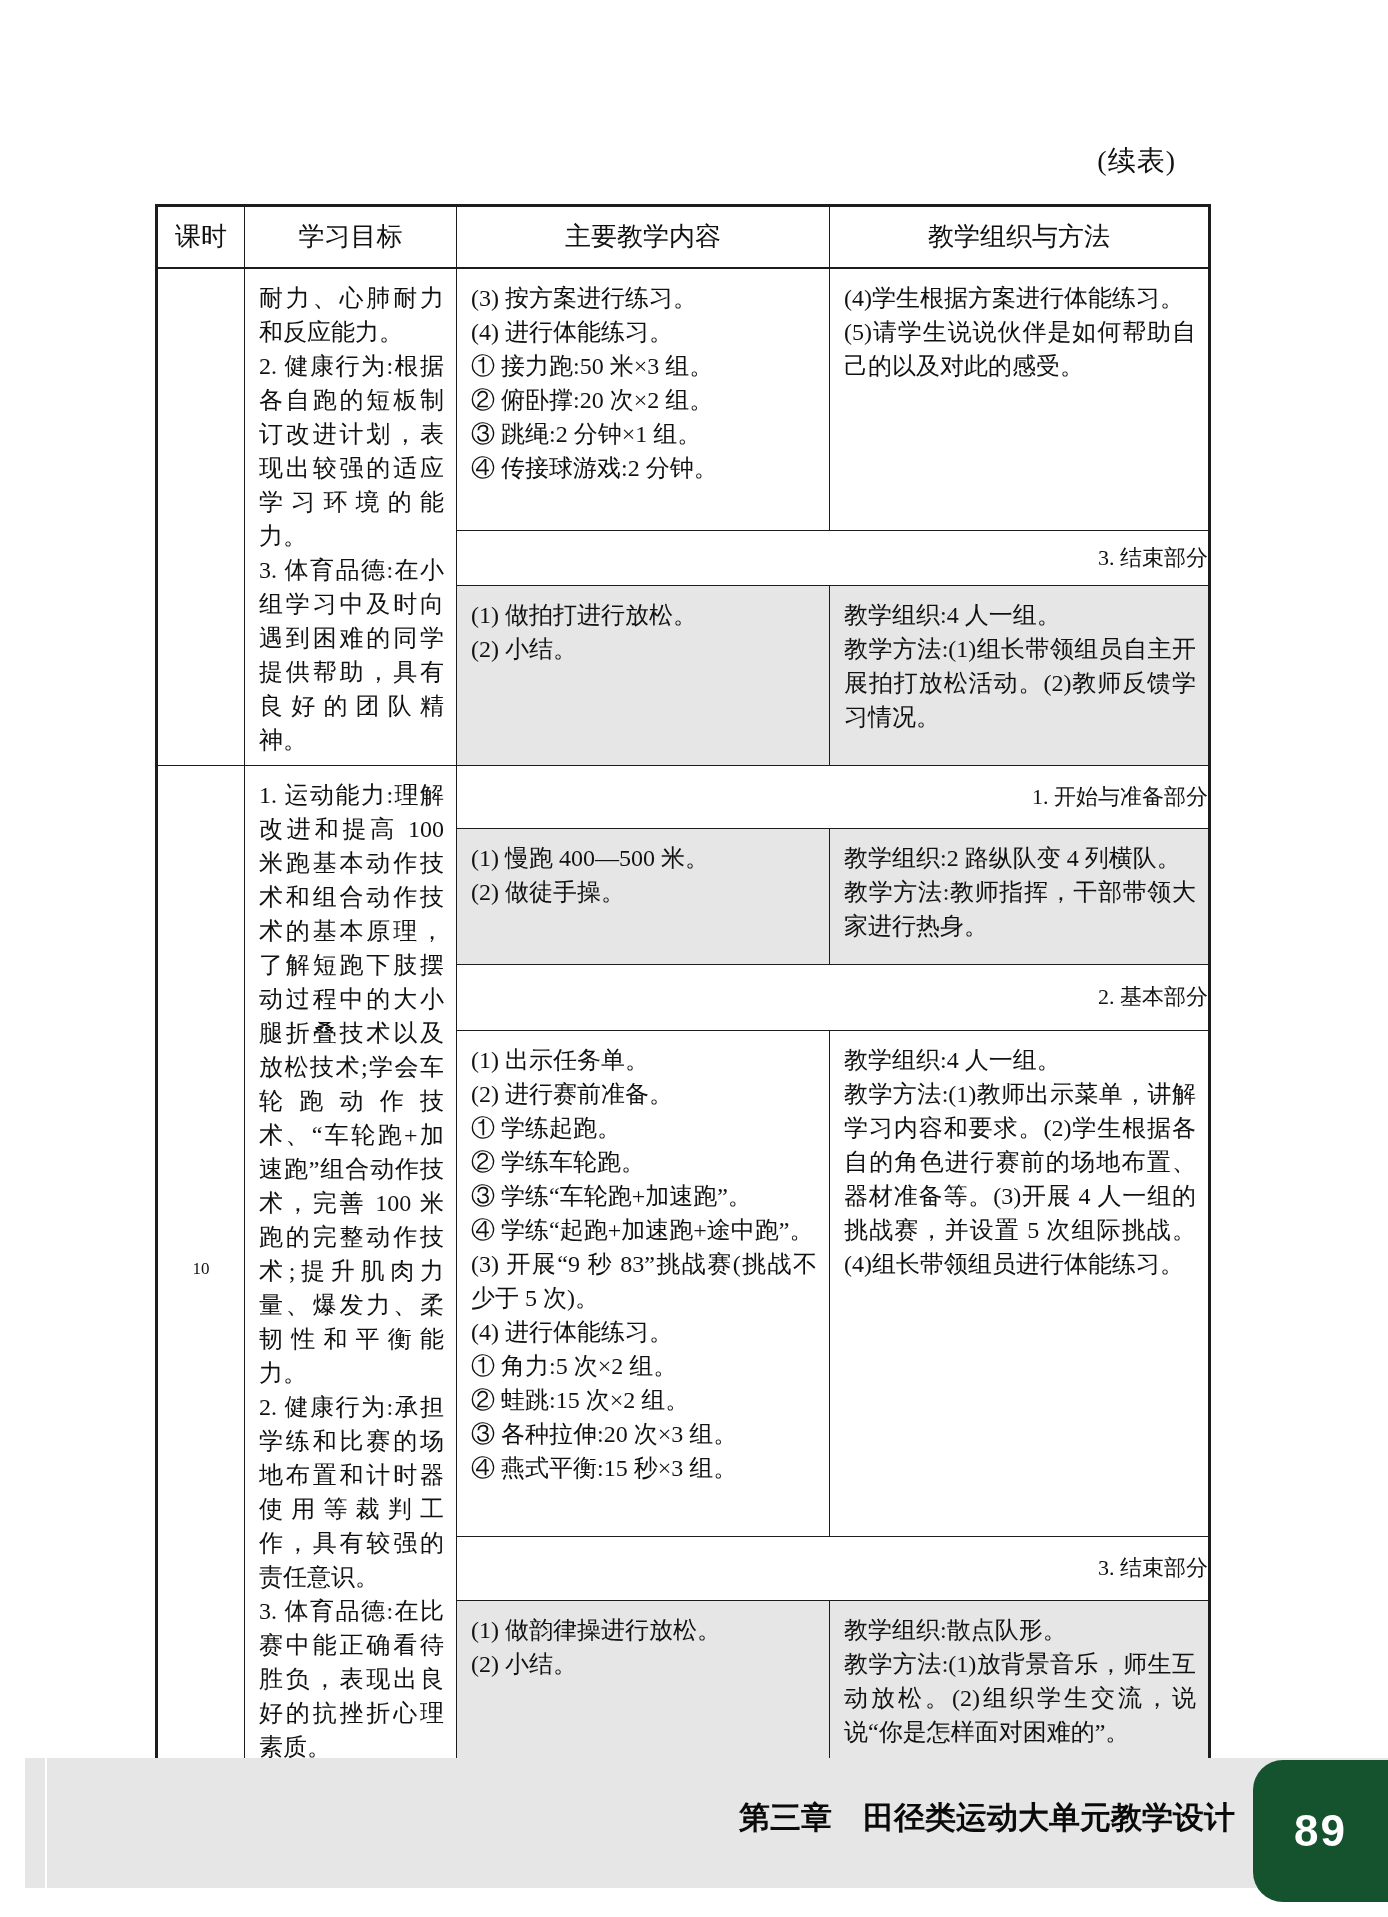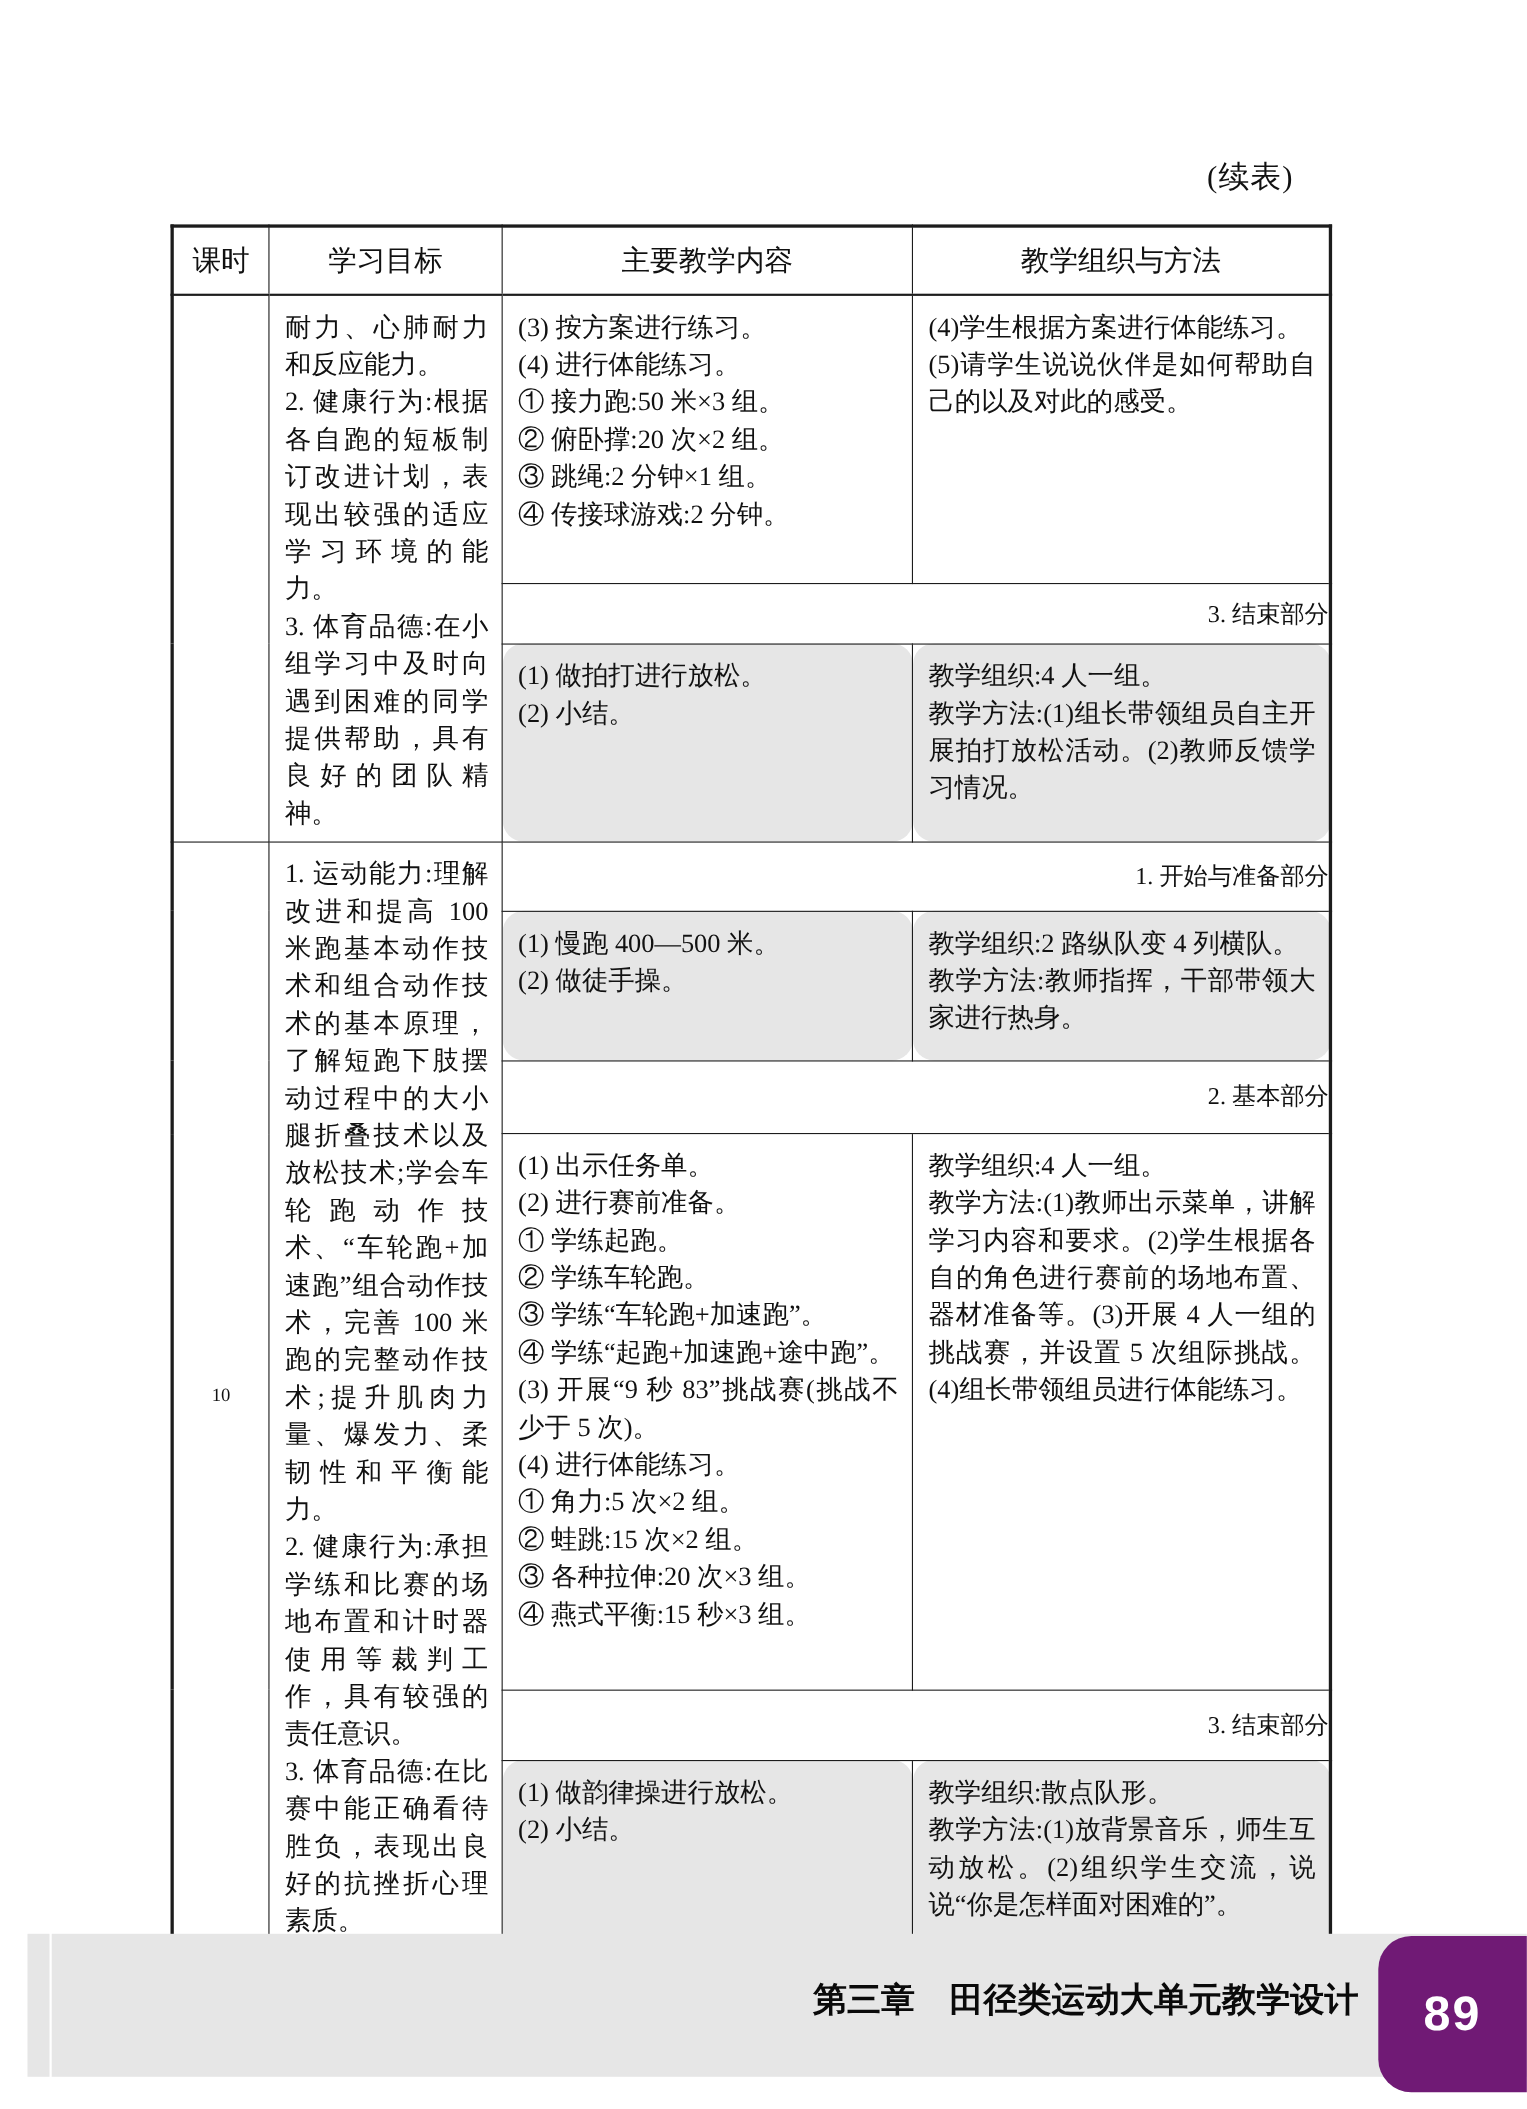--- a/index.html
+++ b/index.html
@@ -48,21 +48,21 @@
   td.period{
     text-align:center;
     vertical-align:middle;
     font-size:17px;
   }
   td.sechead{
     text-align:right;
     vertical-align:middle;
     font-size:22px;
   }
-  td.shaded{ background:#e6e6e6;border-radius:19px; }
+  td.shaded{ background:#e6e6e6; }
   
   tr.h-head{height:62px;}
   tr.h-r1a{height:240px;}
   tr.h-r1h{height:50px;}
   tr.h-r1c{height:164px;}
   tr.h-r2h1{height:59px;}
   tr.h-r2c1{height:127px;}
   tr.h-r2h2{height:62px;}
   tr.h-r2c2{height:472px;}
   tr.h-r2h3{height:60px;}
@@ -87,21 +87,21 @@
     font-family:Liberation Serif, serif;
     font-weight:bold;
     font-size:31px;
     line-height:44px;
     color:#0a0a0a;
   }
   .page-tab{
     position:absolute;
     left:1253px; right:0;
     top:1760px; height:142px;
-    background:#701a75;
+    background:#14532d;
     border-radius:30px 0 0 30px;
     text-align:center;
   }
   .page-tab .num{
     font-family:"Liberation Sans","DejaVu Sans",sans-serif;
     font-weight:bold;
     font-size:44px;
     line-height:142px;
     color:#ffffff;
     letter-spacing:2px;

